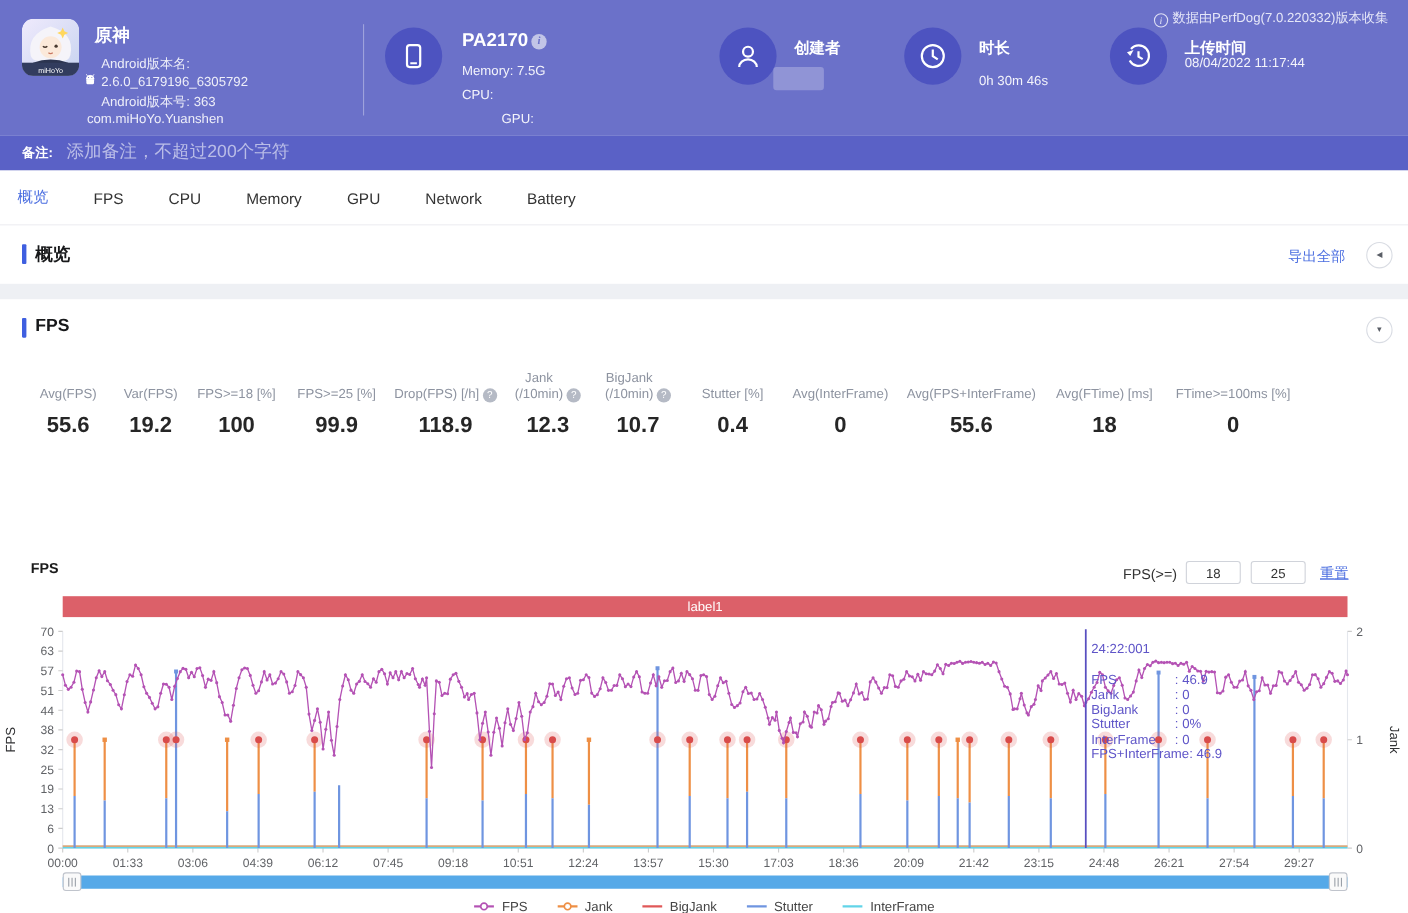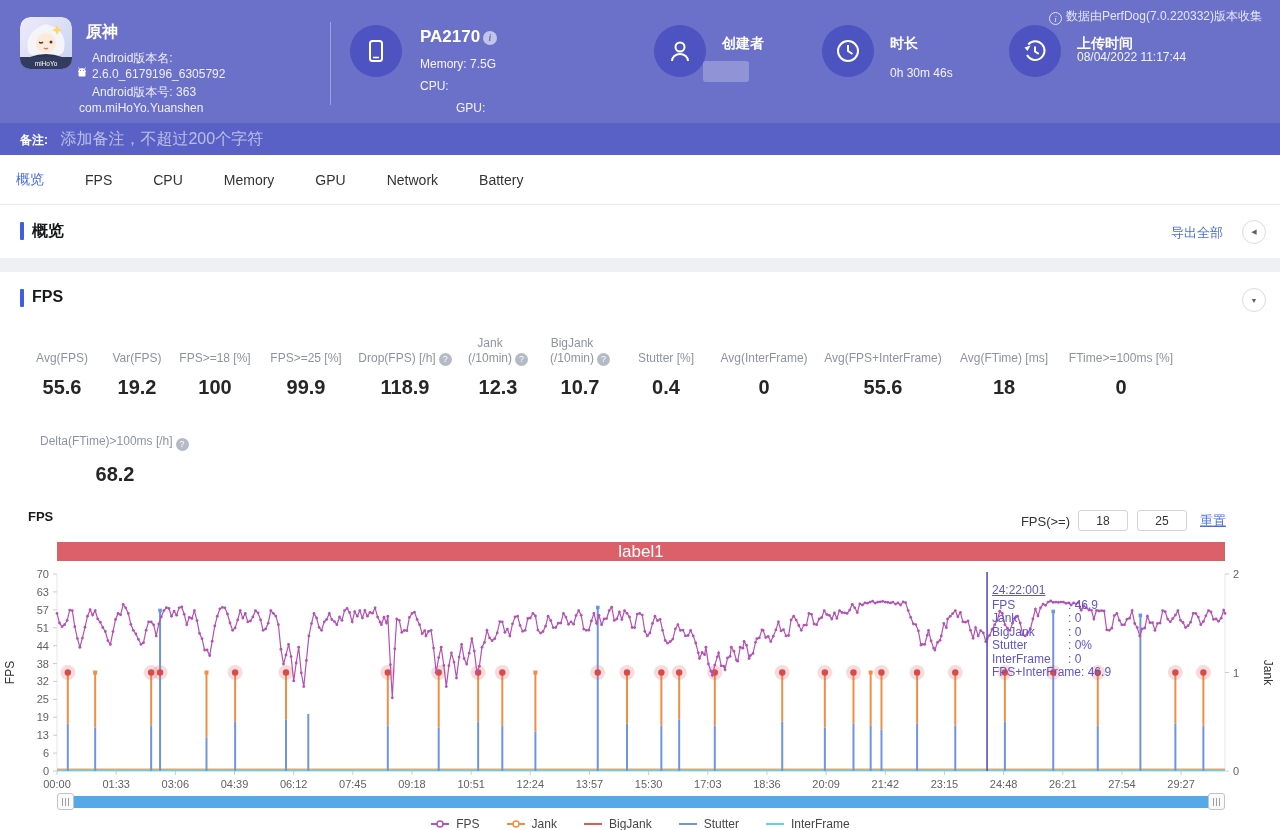--- a/index.html
+++ b/index.html
@@ -70,25 +70,25 @@
   .stats-row2 { position:absolute; left:40px; top:162px; }
   .r2-label { font-size:12px; color:#8d93a0; }
   .r2-value { width:150px; text-align:center; margin-top:12px; font-size:20px; font-weight:700; color:#262626; }
 
   .chart-sub-title { position:absolute; left:28px; top:237px; font-size:13px; font-weight:700; color:#1a1a1a; }
   .fps-filter-label { position:absolute; left:1000px; top:242px; width:70px; text-align:right; font-size:13px; color:#333; }
   .fps-input { position:absolute; top:238px; width:50px; height:21px; border:1px solid #d0d3da; border-radius:3px; font-size:12px; color:#333; text-align:center; font-family:inherit; }
   .in1 { left:1078px; } .in2 { left:1137px; }
   .reset-link { position:absolute; left:1200px; top:240px; font-size:13px; color:#4a6de0; text-decoration:underline; cursor:pointer; }
 
-  .chart-banner { position:absolute; left:57px; top:270px; width:1168px; height:19px; background:#dc6069; color:#fff; font-size:17px; text-align:center; line-height:19px; }
+  .chart-banner { position:absolute; left:57px; top:270px; width:1168px; height:19px; background:#dc6069; color:#fff; font-size:12px; text-align:center; line-height:19px; }
   #chart { position:absolute; left:0; top:298px; }
 
   .chart-tooltip { position:absolute; left:992px; top:312px; width:240px; font-size:12px; color:#5f55c8; line-height:13.5px; pointer-events:none; z-index:5; }
-  .tt-time { margin-bottom:1px;text-decoration:underline; }
+  .tt-time { margin-bottom:14px; }
   .tt-row .tl { display:inline-block; width:76px; }
   .tt-row.last .tl { width:auto; }
 
   .scroll-track { position:absolute; left:57px; top:524px; width:1168px; height:12px; background:#56a9e8; border-radius:2px; cursor:pointer; }
   .sb-handle { position:absolute; top:521px; width:17px; height:17px; background:#fafafa; border:1px solid #c0c4cc; border-radius:3px; cursor:ew-resize; display:flex; align-items:center; justify-content:center; }
   .sb-left { left:57px; } .sb-right { left:1208px; }
   .sb-grip { width:1px; height:8px; background:#9aa0a8; box-shadow:-3px 0 0 #9aa0a8, 3px 0 0 #9aa0a8; }
 
   .legend { position:absolute; left:0; top:545px; width:1280px; display:flex; justify-content:center; gap:26px; }
   .legend-item { display:flex; align-items:center; gap:6px; font-size:12px; color:#454545; cursor:pointer; }
@@ -251,24 +251,20 @@
         <div class="stat-col" style="width: 112px;">
           <div class="stat-label"><span>Avg(FTime) [ms]</span></div>
           <div class="stat-value">18</div>
         </div>
         <div class="stat-col" style="width: 122px;">
           <div class="stat-label"><span>FTime&gt;=100ms [%]</span></div>
           <div class="stat-value">0</div>
         </div>
       </div>
 
-    <div class="stats-row2">
-      <div class="r2-label"><span>Delta(FTime)&gt;100ms [/h]</span><span class="help-q">?</span></div>
-      <div class="r2-value">68.2</div>
-    </div>
 
     <div class="chart-sub-title">FPS</div>
     <div class="fps-filter-label">FPS(&gt;=)</div>
     <input class="fps-input in1" value="18" style="">
     <input class="fps-input in2" value="25" style="">
     <div class="reset-link">重置</div>
 
     <div class="chart-banner">label1</div>
 
     <svg id="chart" width="1280" height="224">

